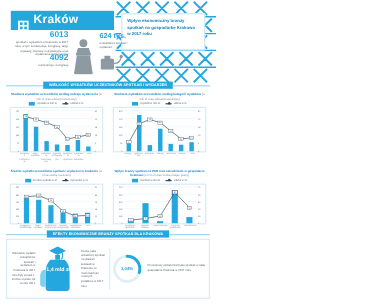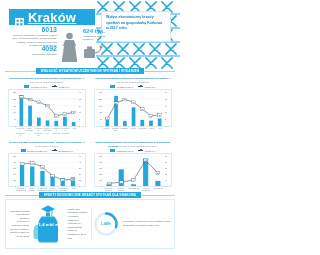--- a/index.html
+++ b/index.html
@@ -20,22 +20,22 @@
   .pattern svg{display:block;}
 
   
   .hdr{
     position:absolute;left:9px;top:9px;width:86px;height:16px;
     background:#23a7de;display:flex;align-items:center;gap:4px;
     padding:0 6px;box-sizing:border-box;
   }
   .hdr .logo{width:9px;height:9px;flex:0 0 auto;}
   .hdr .city{
-    color:#fff;font-size:13px;font-weight:bold;letter-spacing:.2px;
-    line-height:1;white-space:nowrap;text-decoration:underline;
+    color:#fff;font-size:10px;font-weight:bold;letter-spacing:.2px;
+    line-height:1;white-space:nowrap;
   }
 
   
   .titlecard{
     position:absolute;left:101px;top:11px;width:70px;height:31px;
     background:#fff;border:1px solid #cfe7f3;box-sizing:border-box;
     padding:3px 4px;
   }
   .titlecard p{
     margin:0;font-size:3.6px;line-height:1.55;color:#1484c0;font-weight:bold;

